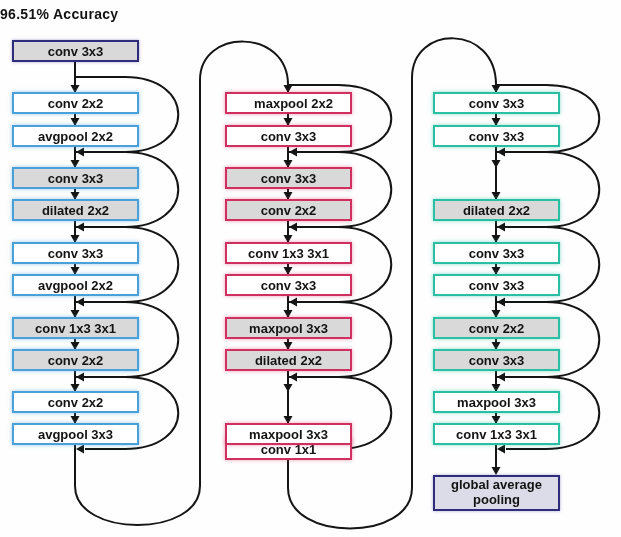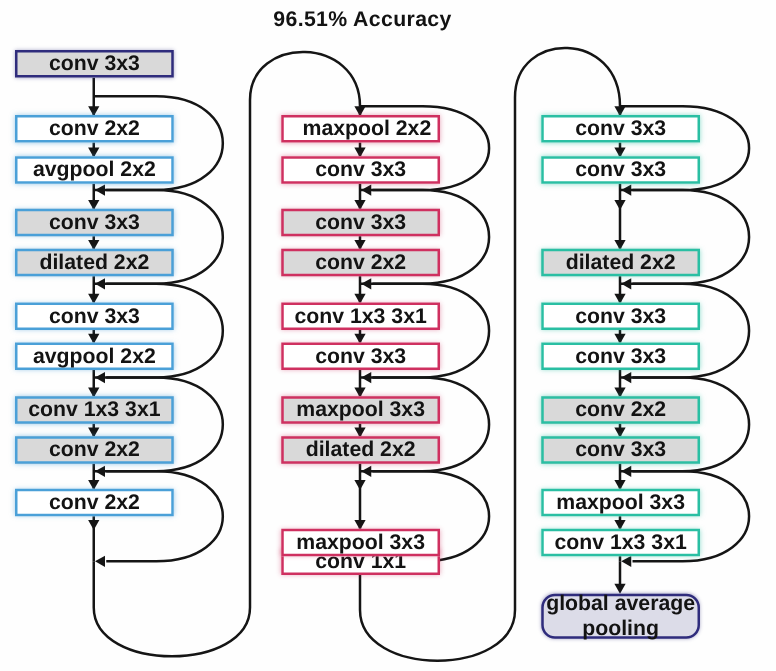--- a/index.html
+++ b/index.html
@@ -1,23 +1,23 @@
 <!DOCTYPE html>
 <html><head>
 <meta charset="utf-8">
 <style>
   html,body{margin:0;padding:0;background:#fff;}
   #stage{position:relative;width:621px;height:537px;background:#fefefe;overflow:hidden;
          font-family:"Liberation Sans",sans-serif;}
   #connectors{position:absolute;left:0;top:0;z-index:1;}
-  .title{position:absolute;left:0;top:6px;width:580px;text-align:center;z-index:2;
-         font-size:17px;font-weight:bold;color:#131313;letter-spacing:.3px;}
+  .title{position:absolute;left:0;top:6px;width:580px;text-align:left;z-index:2;
+         font-size:14px;font-weight:bold;color:#131313;letter-spacing:.3px;}
   .box{position:absolute;width:127px;height:22px;border:2px solid;box-sizing:border-box;
        display:flex;align-items:center;justify-content:center;z-index:2;
-       font-size:17px;font-weight:bold;color:#131313;white-space:nowrap;}
+       font-size:13px;font-weight:bold;color:#131313;white-space:nowrap;}
   .c1{border-color:#4aa0d8;box-shadow:0 0 4px rgba(74,160,216,.55);}
   .c2{border-color:#cf3060;box-shadow:0 0 4px rgba(207,48,96,.45);}
   .c3{border-color:#2abfa3;box-shadow:0 0 4px rgba(42,191,163,.55);}
   .stem{border-color:#2f2c7c;box-shadow:0 0 3px rgba(47,44,124,.4);}
   .fw{background:#ffffff;}
   .fg{background:#d9d9d9;}
   .out{border-color:#2f2c7c;background:#dcdce8;height:36px;white-space:normal;
        text-align:center;line-height:1.15;box-shadow:0 0 3px rgba(47,44,124,.4);}
 </style>
 </head>
@@ -99,20 +99,21 @@
   <div class="box stem fg" style="left:12px;top:40px;">conv 3x3</div>
   <div class="box c1 fw" style="left:12px;top:92px;">conv 2x2</div>
   <div class="box c1 fw" style="left:12px;top:125px;">avgpool 2x2</div>
   <div class="box c1 fg" style="left:12px;top:167px;">conv 3x3</div>
   <div class="box c1 fg" style="left:12px;top:199px;">dilated 2x2</div>
   <div class="box c1 fw" style="left:12px;top:242px;">conv 3x3</div>
   <div class="box c1 fw" style="left:12px;top:274px;">avgpool 2x2</div>
   <div class="box c1 fg" style="left:12px;top:317px;">conv 1x3 3x1</div>
   <div class="box c1 fg" style="left:12px;top:349px;">conv 2x2</div>
   <div class="box c1 fw" style="left:12px;top:391px;">conv 2x2</div>
+  <div class="box c1 fw" style="left:12px;top:423px;">avgpool 3x3</div>
 
   <div class="box c2 fw" style="left:225px;top:92px;padding-left:10px;">maxpool 2x2</div>
   <div class="box c2 fw" style="left:225px;top:125px;">conv 3x3</div>
   <div class="box c2 fg" style="left:225px;top:167px;">conv 3x3</div>
   <div class="box c2 fg" style="left:225px;top:199px;">conv 2x2</div>
   <div class="box c2 fw" style="left:225px;top:242px;">conv 1x3 3x1</div>
   <div class="box c2 fw" style="left:225px;top:274px;">conv 3x3</div>
   <div class="box c2 fg" style="left:225px;top:317px;">maxpool 3x3</div>
   <div class="box c2 fg" style="left:225px;top:349px;">dilated 2x2</div>
   <div class="box c2 fw" style="left:225px;top:391px;margin-top:47px;">conv 1x1</div>
@@ -121,14 +122,14 @@
   <div class="box c3 fw" style="left:433px;top:92px;">conv 3x3</div>
   <div class="box c3 fw" style="left:433px;top:125px;">conv 3x3</div>
   <div class="box c3 fg" style="left:433px;top:199px;">dilated 2x2</div>
   <div class="box c3 fw" style="left:433px;top:242px;">conv 3x3</div>
   <div class="box c3 fw" style="left:433px;top:274px;">conv 3x3</div>
   <div class="box c3 fg" style="left:433px;top:317px;">conv 2x2</div>
   <div class="box c3 fg" style="left:433px;top:349px;">conv 3x3</div>
   <div class="box c3 fw" style="left:433px;top:391px;">maxpool 3x3</div>
   <div class="box c3 fw" style="left:433px;top:423px;">conv 1x3 3x1</div>
 
-  <div class="box out" style="left:433px;top:475px;border-radius:11px;">global average pooling</div>
+  <div class="box out" style="left:433px;top:475px;">global average pooling</div>
 </div>
 
 </body></html>

